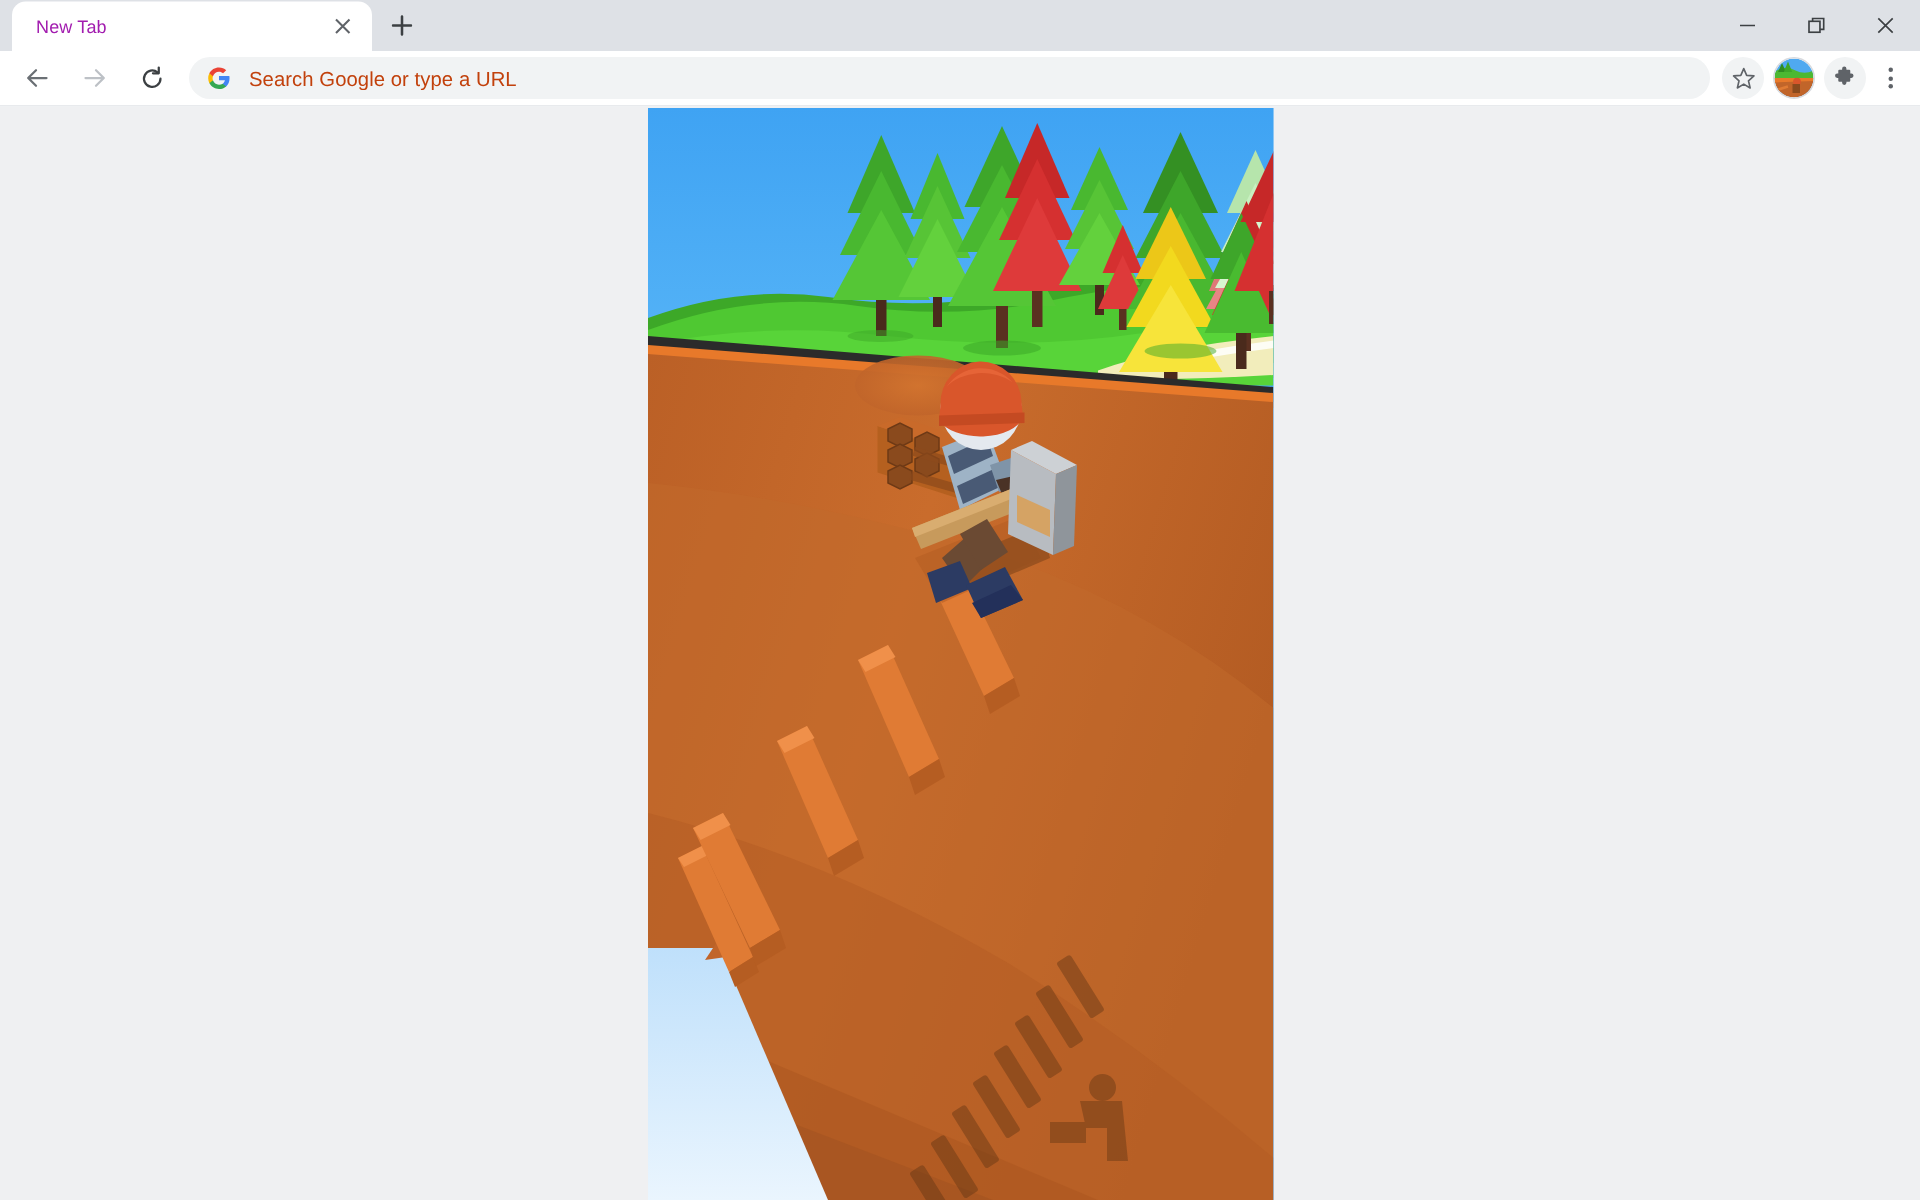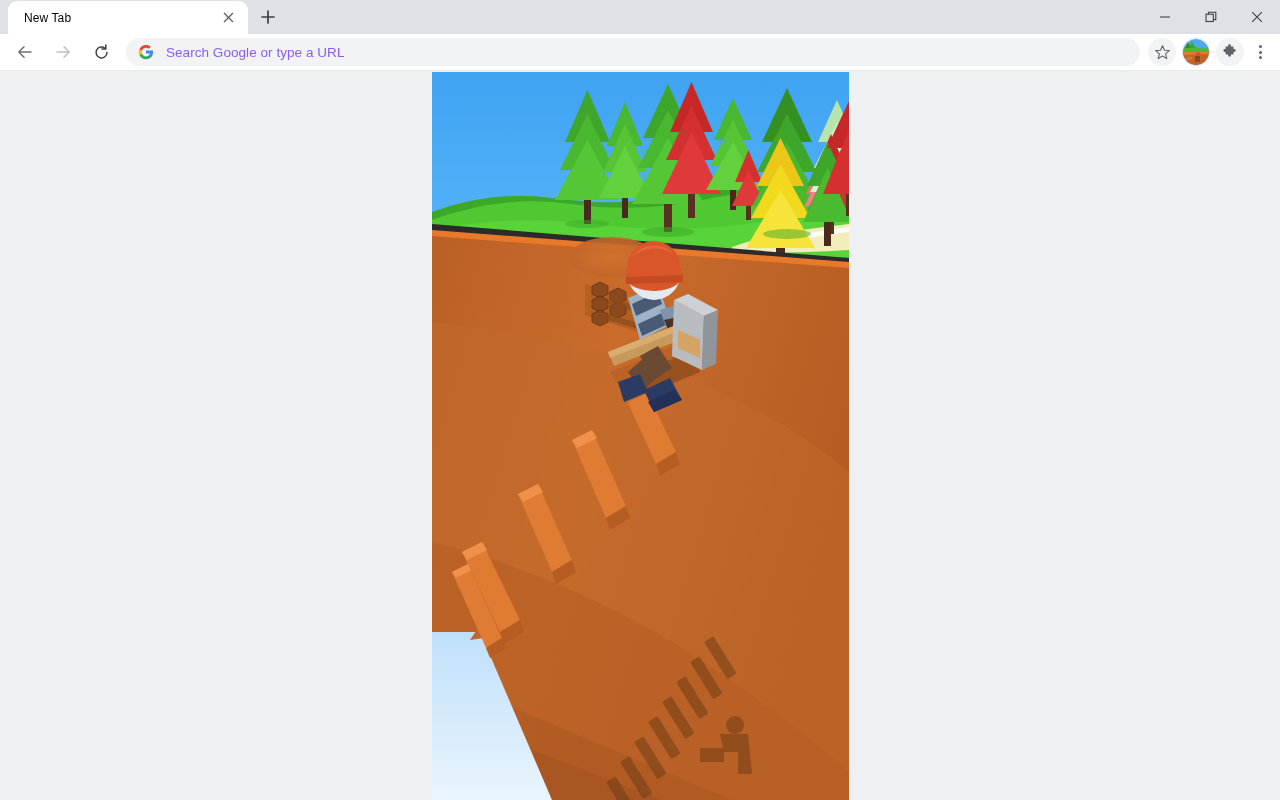--- a/index.html
+++ b/index.html
@@ -28,21 +28,21 @@
     width: 240px; height: 33px;
     background: #ffffff;
     border-radius: 9px 9px 0 0;
     display: flex; align-items: center;
     padding: 0 10px 0 16px;
     position: relative;
   }
   .tab-title {
     flex: 1;
     font-size: 12px;
-    color: #000000;
+    color: #a21caf;
     white-space: nowrap; overflow: hidden; text-overflow: ellipsis;
     letter-spacing: .1px;
   }
   .tab-close {
     width: 20px; height: 20px;
     border-radius: 50%;
     display: flex; align-items: center; justify-content: center;
     flex: 0 0 auto;
   }
   .tab-close svg { display: block; }
@@ -83,21 +83,21 @@
     background: #f1f3f4;
     border-radius: 14px;
     display: flex; align-items: center;
     margin: 0 8px 0 6px;
     padding: 0 14px 0 12px;
     min-width: 0;
   }
   .omni-g { width: 16px; height: 16px; flex: 0 0 auto; margin-right: 12px; }
   .omni-text {
     font-size: 13.5px;
-    color: #8b5cf6;
+    color: #c2410c;
     white-space: nowrap; overflow: hidden; text-overflow: ellipsis;
     letter-spacing: .05px;
   }
 
   .toolbar-right { display: flex; align-items: center; gap: 2px; flex: 0 0 auto; }
   .tb-icon {
     width: 28px; height: 28px;
     border-radius: 50%;
     display: flex; align-items: center; justify-content: center;
   }

